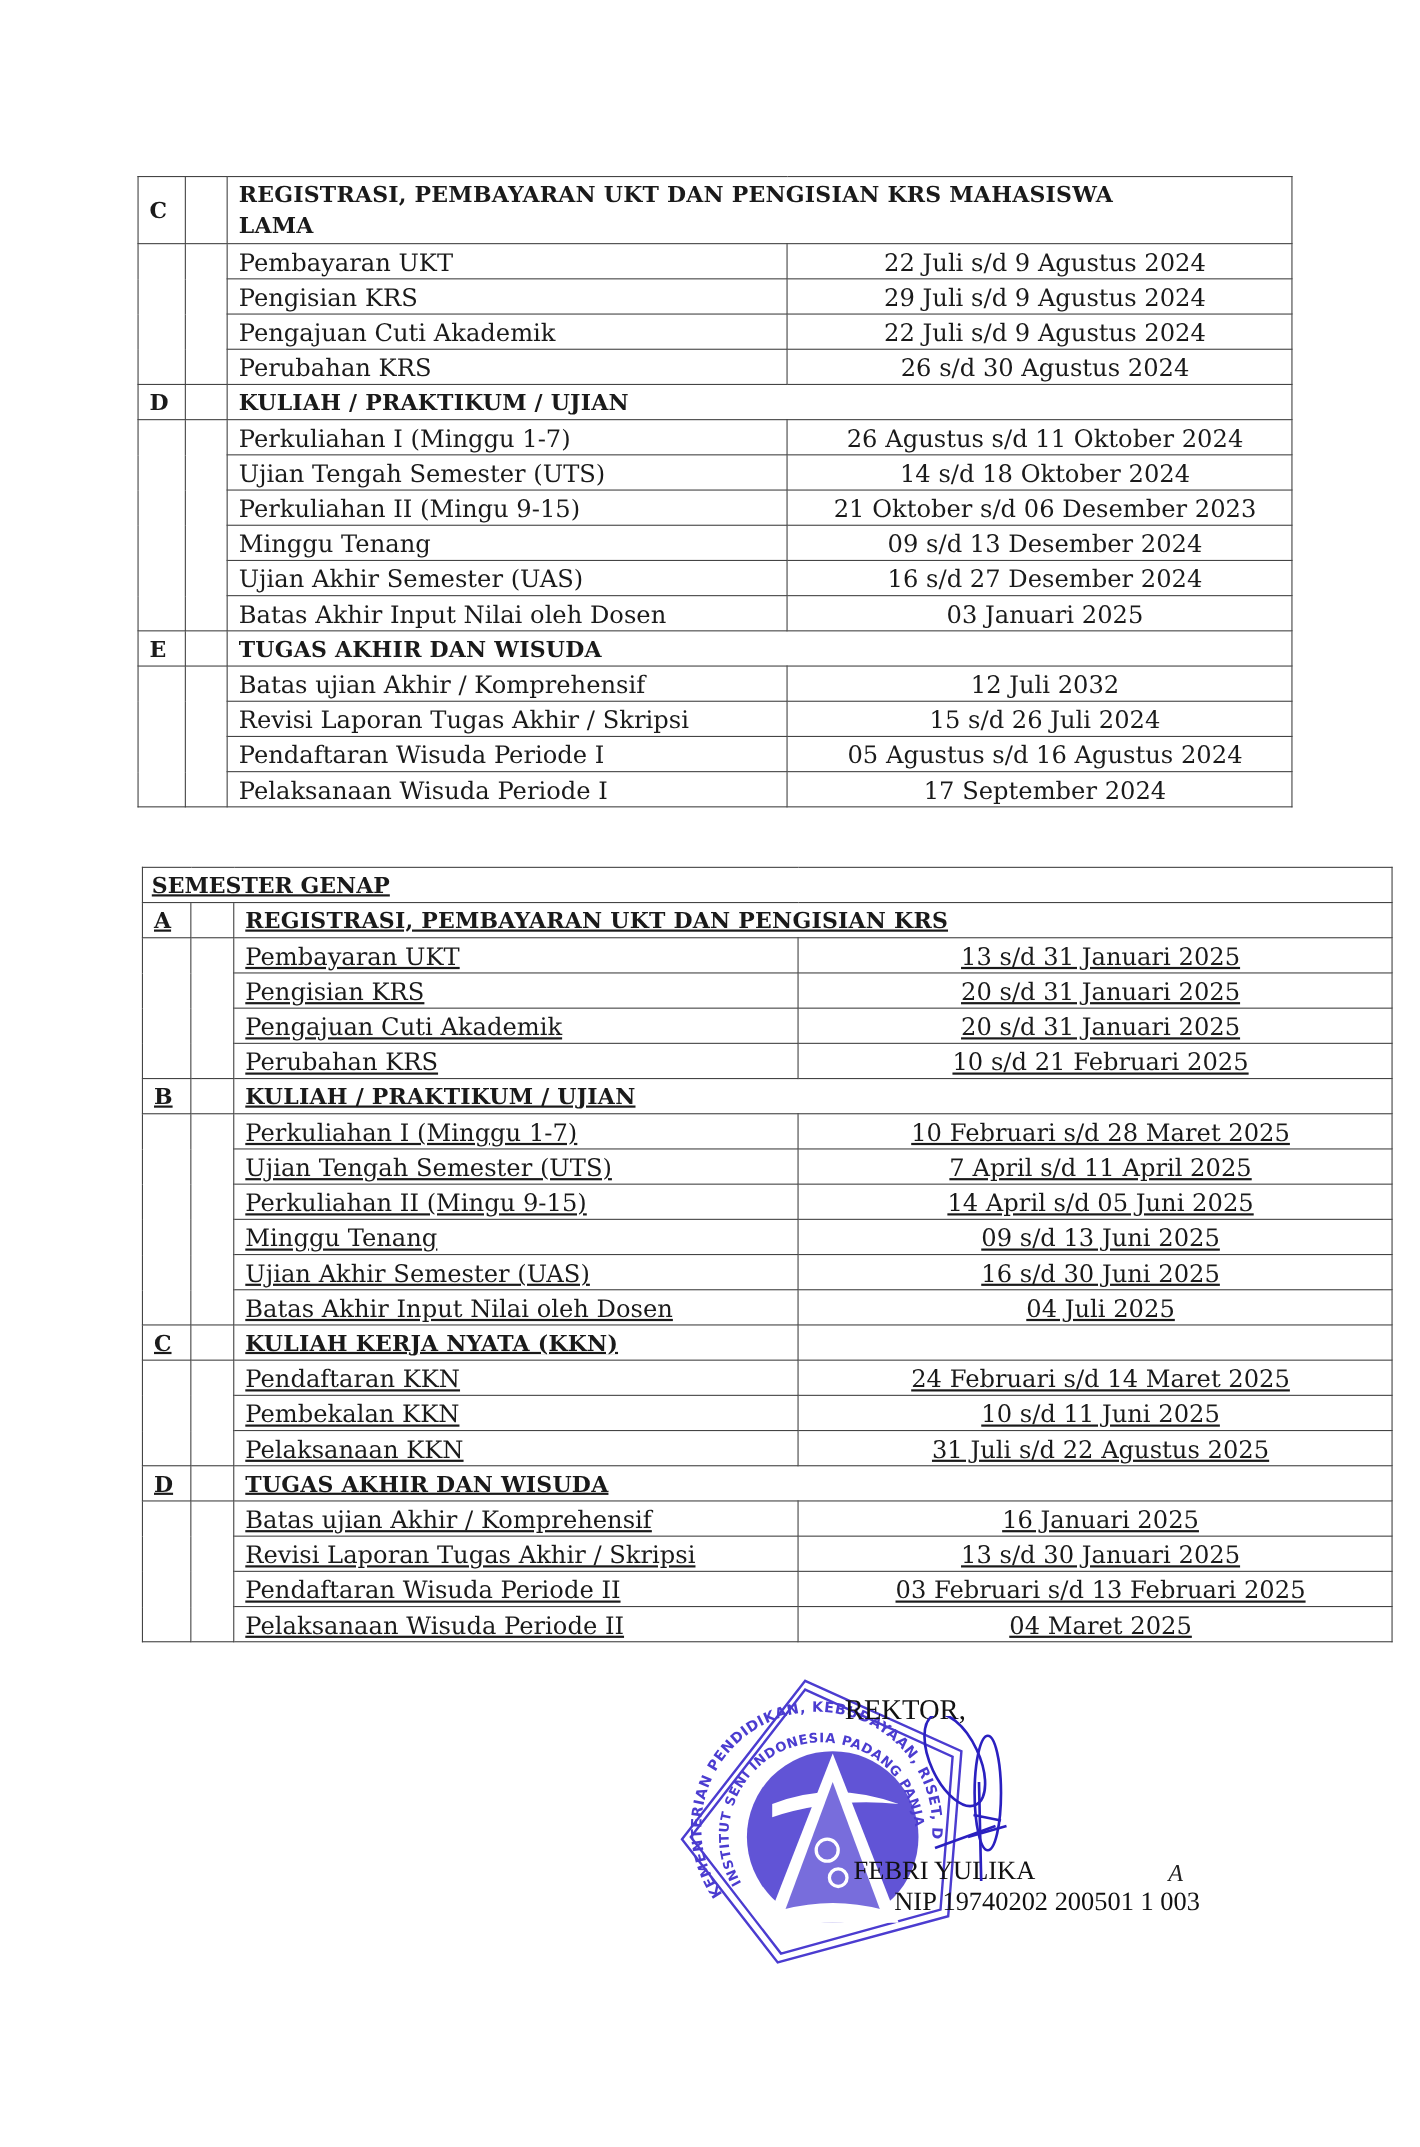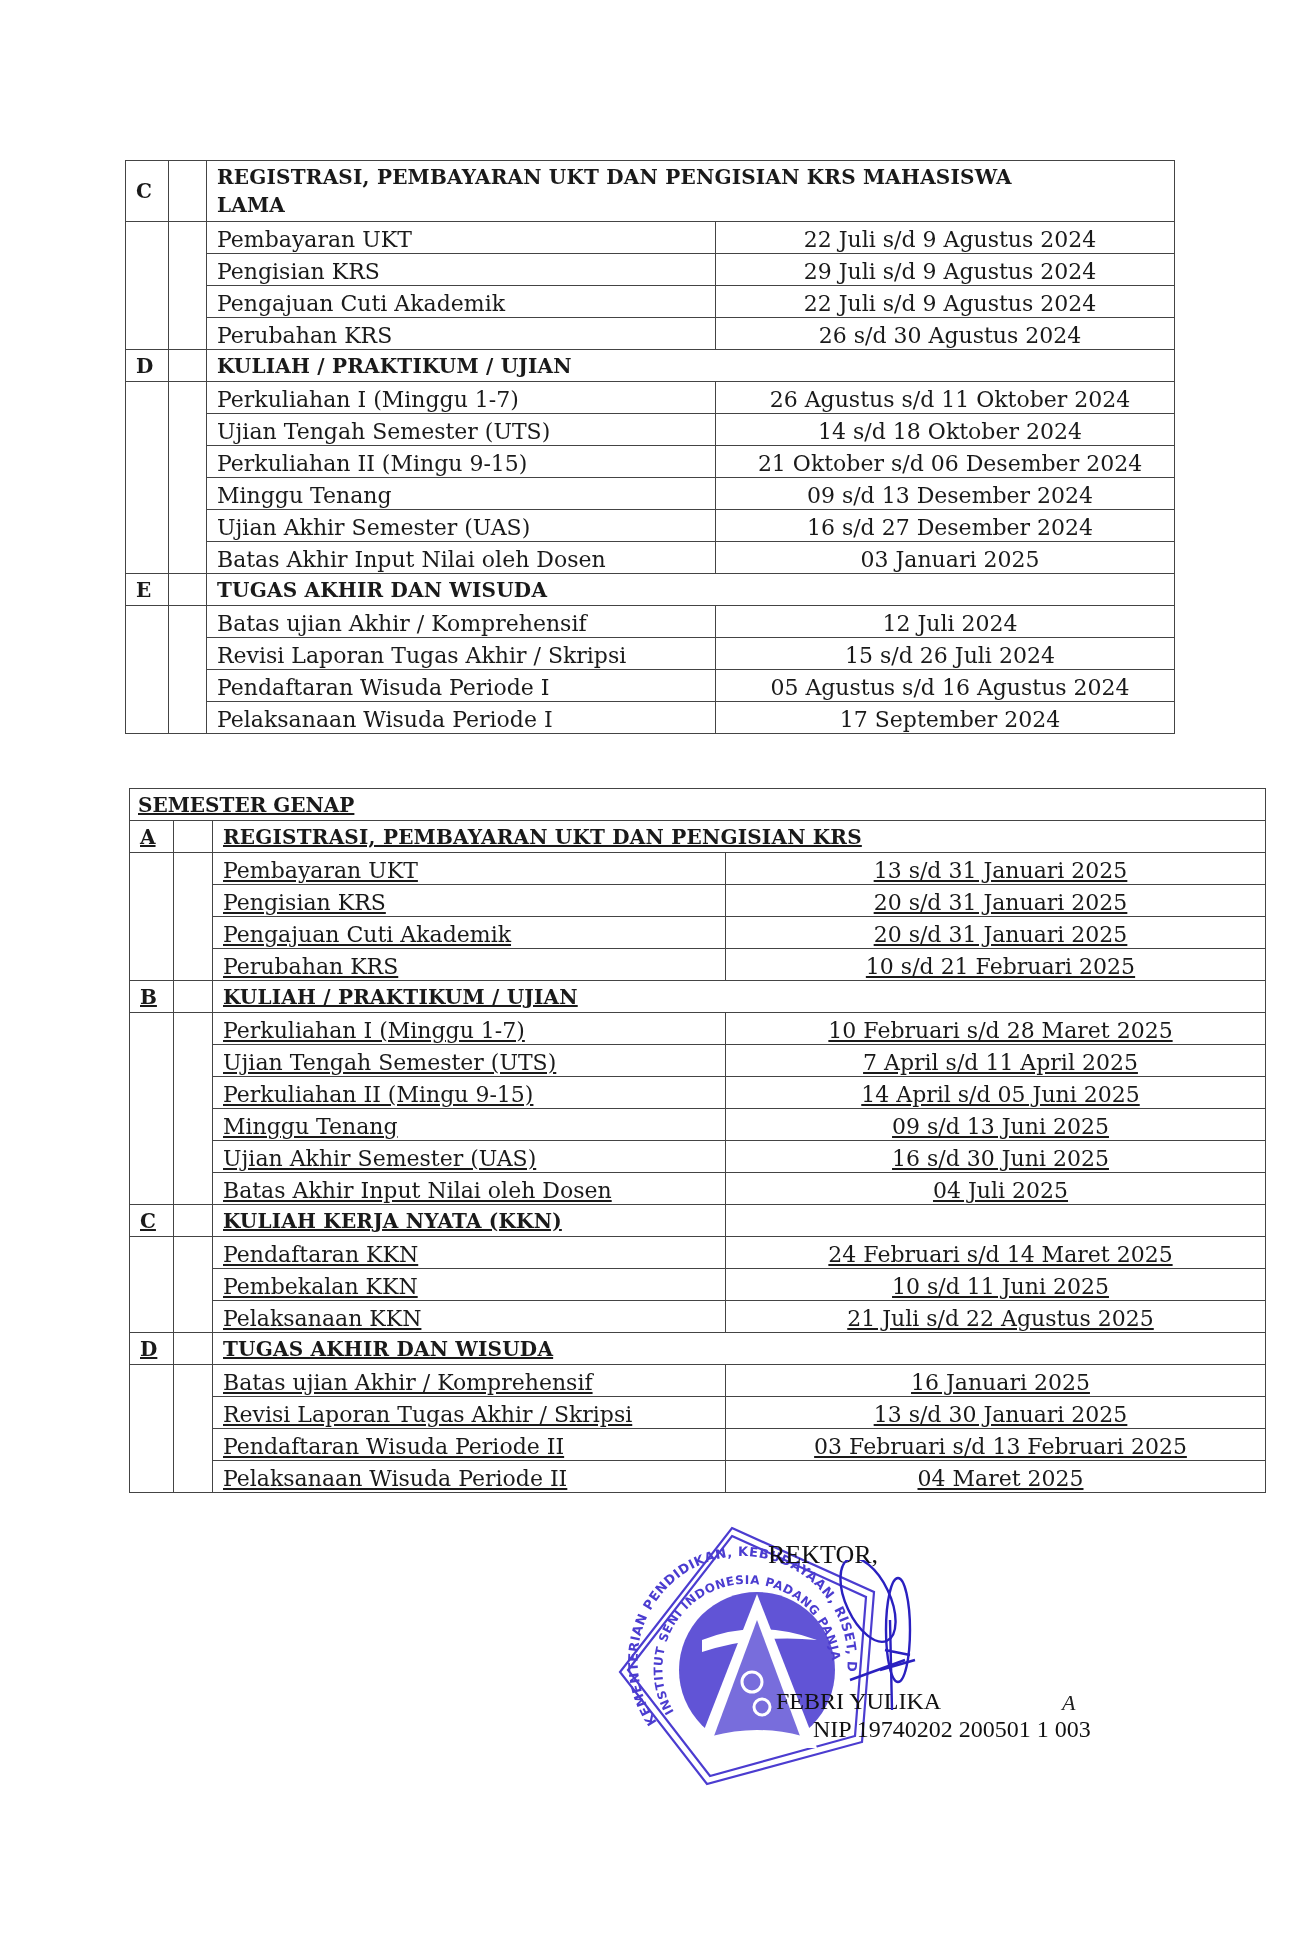--- a/index.html
+++ b/index.html
@@ -93,21 +93,21 @@
       <td class="blank" rowspan="6"></td>
       <td>Perkuliahan I (Minggu 1-7)</td>
       <td class="date">26 Agustus s/d 11 Oktober 2024</td>
     </tr>
     <tr>
       <td>Ujian Tengah Semester (UTS)</td>
       <td class="date">14 s/d 18 Oktober 2024</td>
     </tr>
     <tr>
       <td>Perkuliahan II (Mingu 9-15)</td>
-      <td class="date">21 Oktober s/d 06 Desember 2024</td>
+      <td class="date">21 Oktober s/d 06 Desember 2023</td>
     </tr>
     <tr>
       <td>Minggu Tenang</td>
       <td class="date">09 s/d 13 Desember 2024</td>
     </tr>
     <tr>
       <td>Ujian Akhir Semester (UAS)</td>
       <td class="date">16 s/d 27 Desember 2024</td>
     </tr>
     <tr>
@@ -117,21 +117,21 @@
 
     <tr>
       <td class="letter">E</td>
       <td class="blank"></td>
       <td class="section-title" colspan="2">TUGAS AKHIR DAN WISUDA</td>
     </tr>
     <tr>
       <td class="blank" rowspan="4"></td>
       <td class="blank" rowspan="4"></td>
       <td>Batas ujian Akhir / Komprehensif</td>
-      <td class="date">12 Juli 2024</td>
+      <td class="date">12 Juli 2032</td>
     </tr>
     <tr>
       <td>Revisi Laporan Tugas Akhir / Skripsi</td>
       <td class="date">15 s/d 26 Juli 2024</td>
     </tr>
     <tr>
       <td>Pendaftaran Wisuda Periode I</td>
       <td class="date">05 Agustus s/d 16 Agustus 2024</td>
     </tr>
     <tr>
@@ -220,21 +220,21 @@
       <td class="blank" rowspan="3"></td>
       <td>Pendaftaran KKN</td>
       <td class="date">24 Februari s/d 14 Maret 2025</td>
     </tr>
     <tr>
       <td>Pembekalan KKN</td>
       <td class="date">10 s/d 11 Juni 2025</td>
     </tr>
     <tr>
       <td>Pelaksanaan KKN</td>
-      <td class="date">21 Juli s/d 22 Agustus 2025</td>
+      <td class="date">31 Juli s/d 22 Agustus 2025</td>
     </tr>
 
     <tr>
       <td class="letter">D</td>
       <td class="blank"></td>
       <td class="section-title" colspan="2">TUGAS AKHIR DAN WISUDA</td>
     </tr>
     <tr>
       <td class="blank" rowspan="4"></td>
       <td class="blank" rowspan="4"></td>

